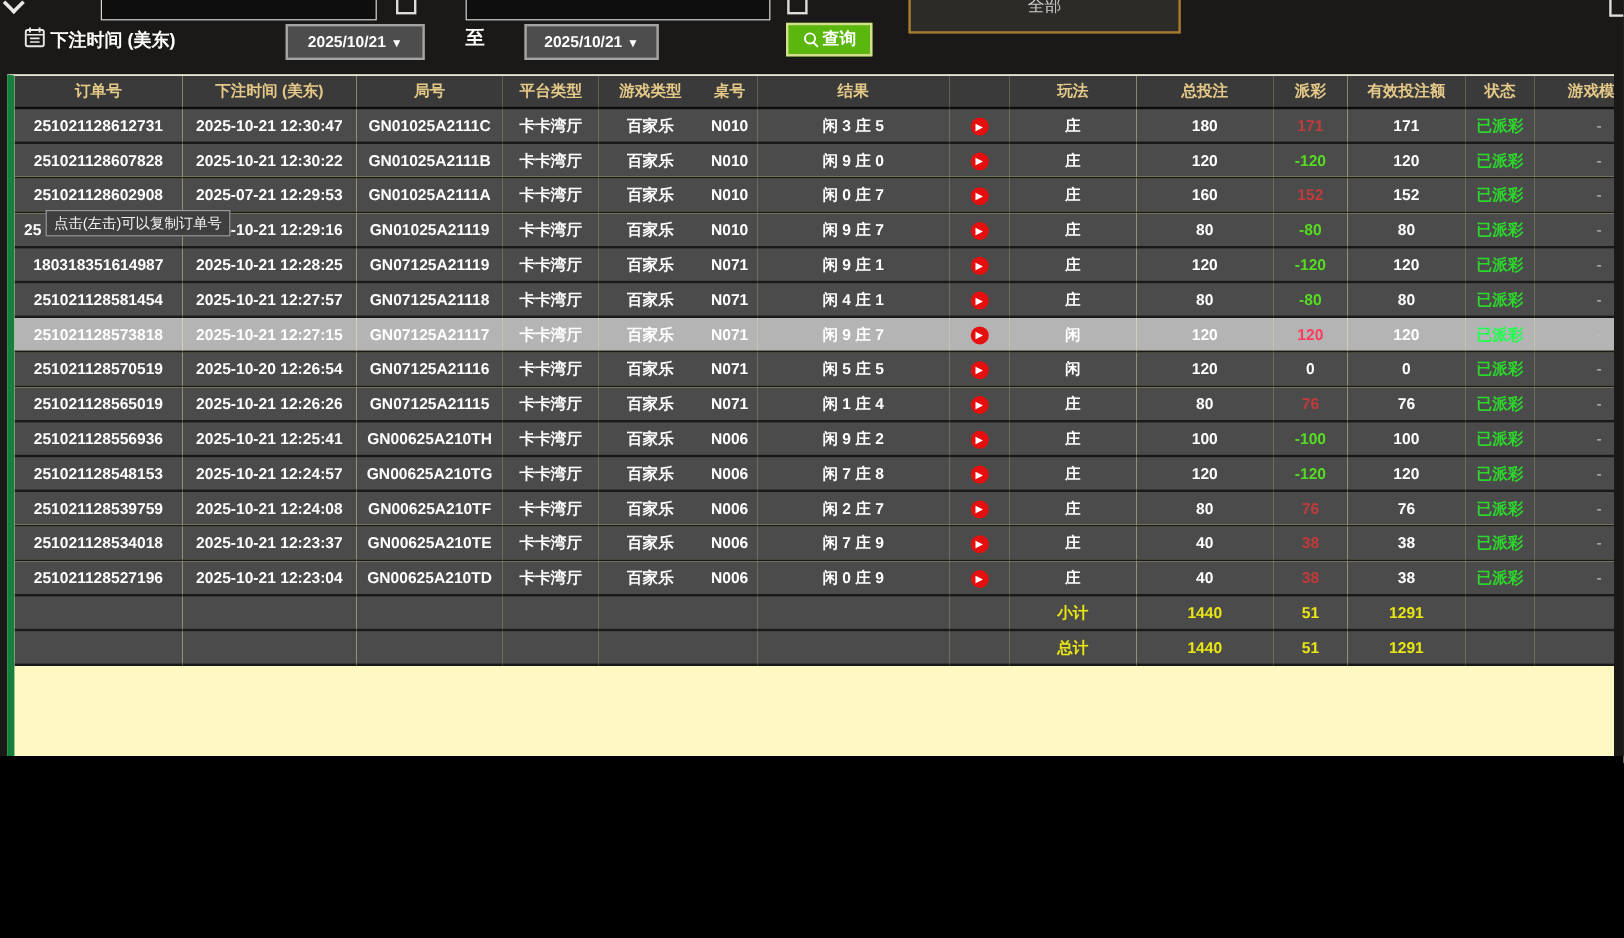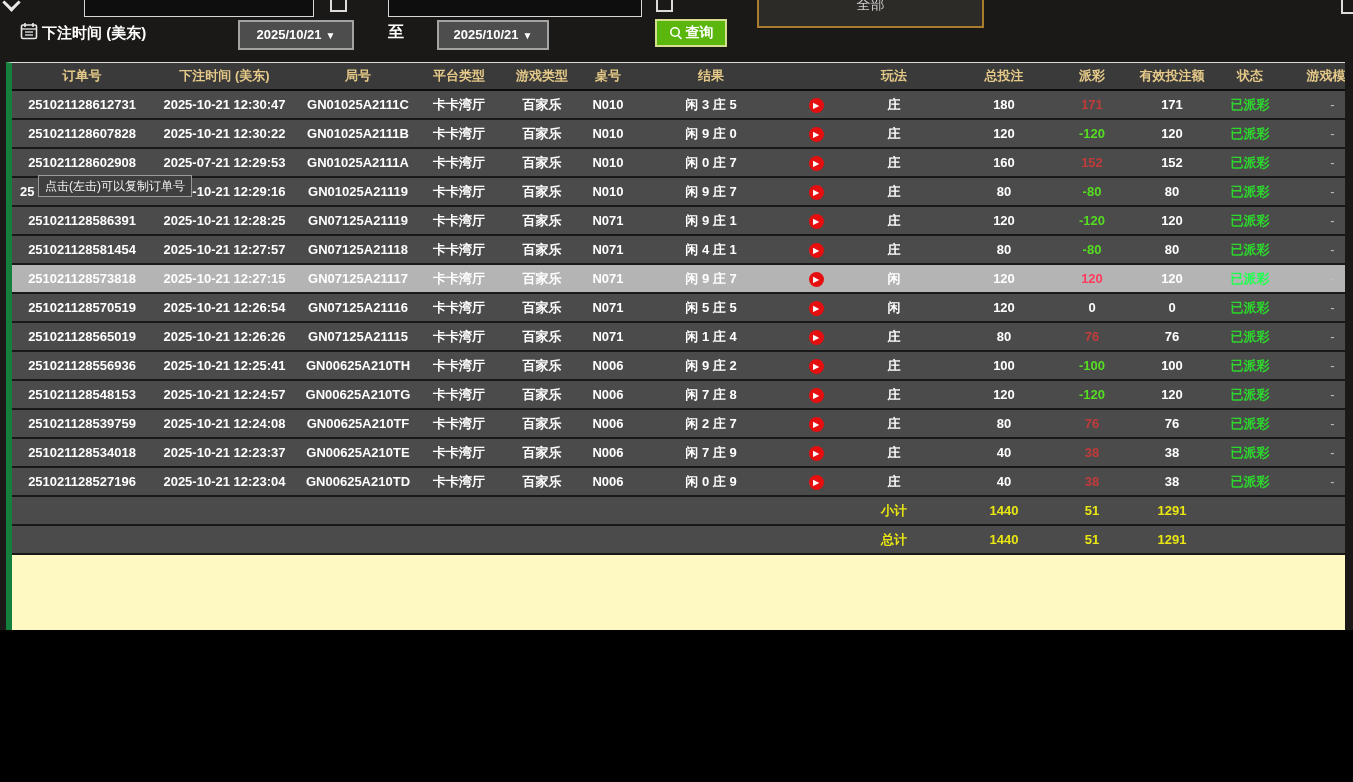--- a/index.html
+++ b/index.html
@@ -201,21 +201,21 @@
             <td>闲 9 庄 7</td>
             <td><span class="play">▶</span></td>
             <td>庄</td>
             <td>80</td>
             <td class="neg">-80</td>
             <td>80</td>
             <td class="status">已派彩</td>
             <td class="mode">-</td>
           </tr>
           <tr class="">
-            <td>251021128586391</td>
+            <td>180318351614987</td>
             <td>2025-10-21 12:28:25</td>
             <td>GN07125A21119</td>
             <td>卡卡湾厅</td>
             <td>百家乐</td>
             <td>N071</td>
             <td>闲 9 庄 1</td>
             <td><span class="play">▶</span></td>
             <td>庄</td>
             <td>120</td>
             <td class="neg">-120</td>
@@ -250,21 +250,21 @@
             <td><span class="play">▶</span></td>
             <td>闲</td>
             <td>120</td>
             <td class="pos">120</td>
             <td>120</td>
             <td class="status">已派彩</td>
             <td class="mode">-</td>
           </tr>
           <tr class="">
             <td>251021128570519</td>
-            <td>2025-10-21 12:26:54</td>
+            <td>2025-10-20 12:26:54</td>
             <td>GN07125A21116</td>
             <td>卡卡湾厅</td>
             <td>百家乐</td>
             <td>N071</td>
             <td>闲 5 庄 5</td>
             <td><span class="play">▶</span></td>
             <td>闲</td>
             <td>120</td>
             <td class="zero">0</td>
             <td>0</td>

